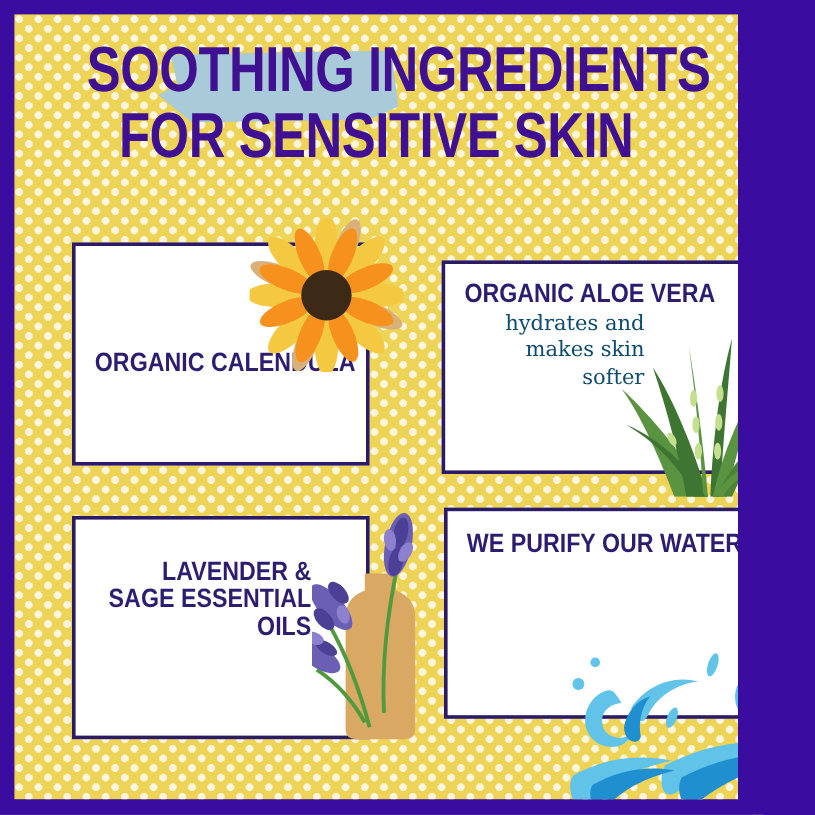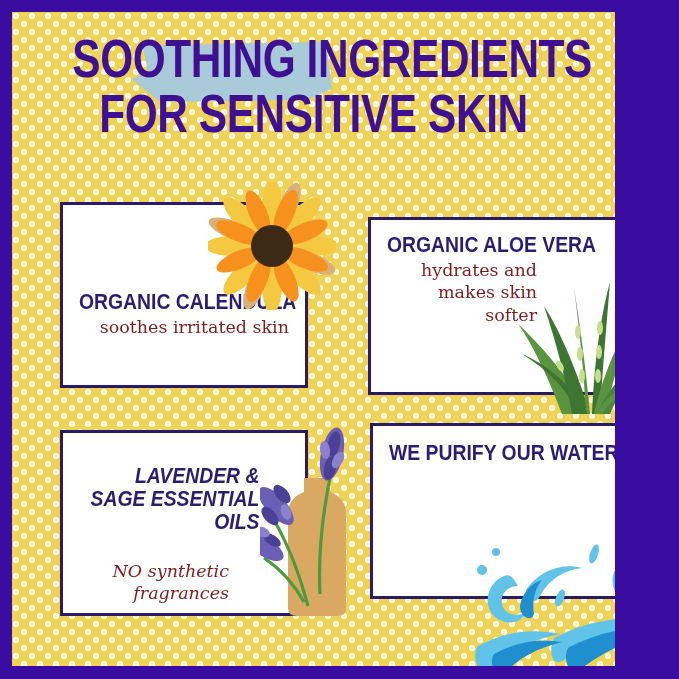--- a/index.html
+++ b/index.html
@@ -72,29 +72,29 @@
     color:#2d1d70;
     letter-spacing:0px;
     transform:scaleX(0.88);
     transform-origin:left center;
     white-space:nowrap;
   }
   .body-text {
     font-family:"DejaVu Serif","Liberation Serif",serif;
     font-size:17.5px;
     line-height:1.28;
-    color:#7f1d1d;
+    color:#0c4a6e;
     margin-top:2px;
     font-weight:normal;
   }
   
   #card-1 .card-inner { padding-top:86px; }
   #card-1 .heading { font-size:22px; }
   #card-2 .card-inner { padding-top:14px; }
-  #card-3 .card-inner { padding-top:32px;font-style:italic; }
+  #card-3 .card-inner { padding-top:32px; }
   #card-3 .body-text { margin-top:26px; padding-left:22px; }
   #card-4 .card-inner { padding-top:16px; }
 
   
   .art { position:absolute; pointer-events:none; }
   #art-flower { left:196px; top:170px; width:128px; height:128px; z-index:7; }
   #art-aloe   { left:488px; top:250px; width:180px; height:152px; z-index:7; }
   #art-lav    { left:248px; top:412px; width:118px; height:200px; z-index:7; }
   #art-water  { left:452px; top:516px; width:216px; height:148px; z-index:7; }
 </style>
@@ -106,35 +106,33 @@
 
     <div id="title-block">
       <div class="brush"></div>
       <div class="title-line" id="title-line-1">SOOTHING INGREDIENTS</div>
       <div class="title-line" id="title-line-2">FOR SENSITIVE SKIN</div>
     </div>
 
     <div class="card" id="card-1">
       <div class="card-inner">
         <div class="heading">ORGANIC CALENDULA</div>
-        <div class="body-text">soothes irritated skin</div>
       </div>
     </div>
 
     <div class="card" id="card-2">
       <div class="card-inner">
         <div class="heading">ORGANIC ALOE VERA</div>
         <div class="body-text" style="max-width:150px;">hydrates and makes skin softer</div>
       </div>
     </div>
 
     <div class="card" id="card-3">
       <div class="card-inner">
         <div class="heading" style="max-width:205px;white-space:normal;">LAVENDER &amp; SAGE ESSENTIAL OILS</div>
-        <div class="body-text" style="max-width:150px;">NO synthetic fragrances</div>
       </div>
     </div>
 
     <div class="card" id="card-4">
       <div class="card-inner">
         <div class="heading">WE PURIFY OUR WATER</div>
       </div>
     </div>
 
     <svg class="art" id="art-flower" viewBox="0 0 128 128">

